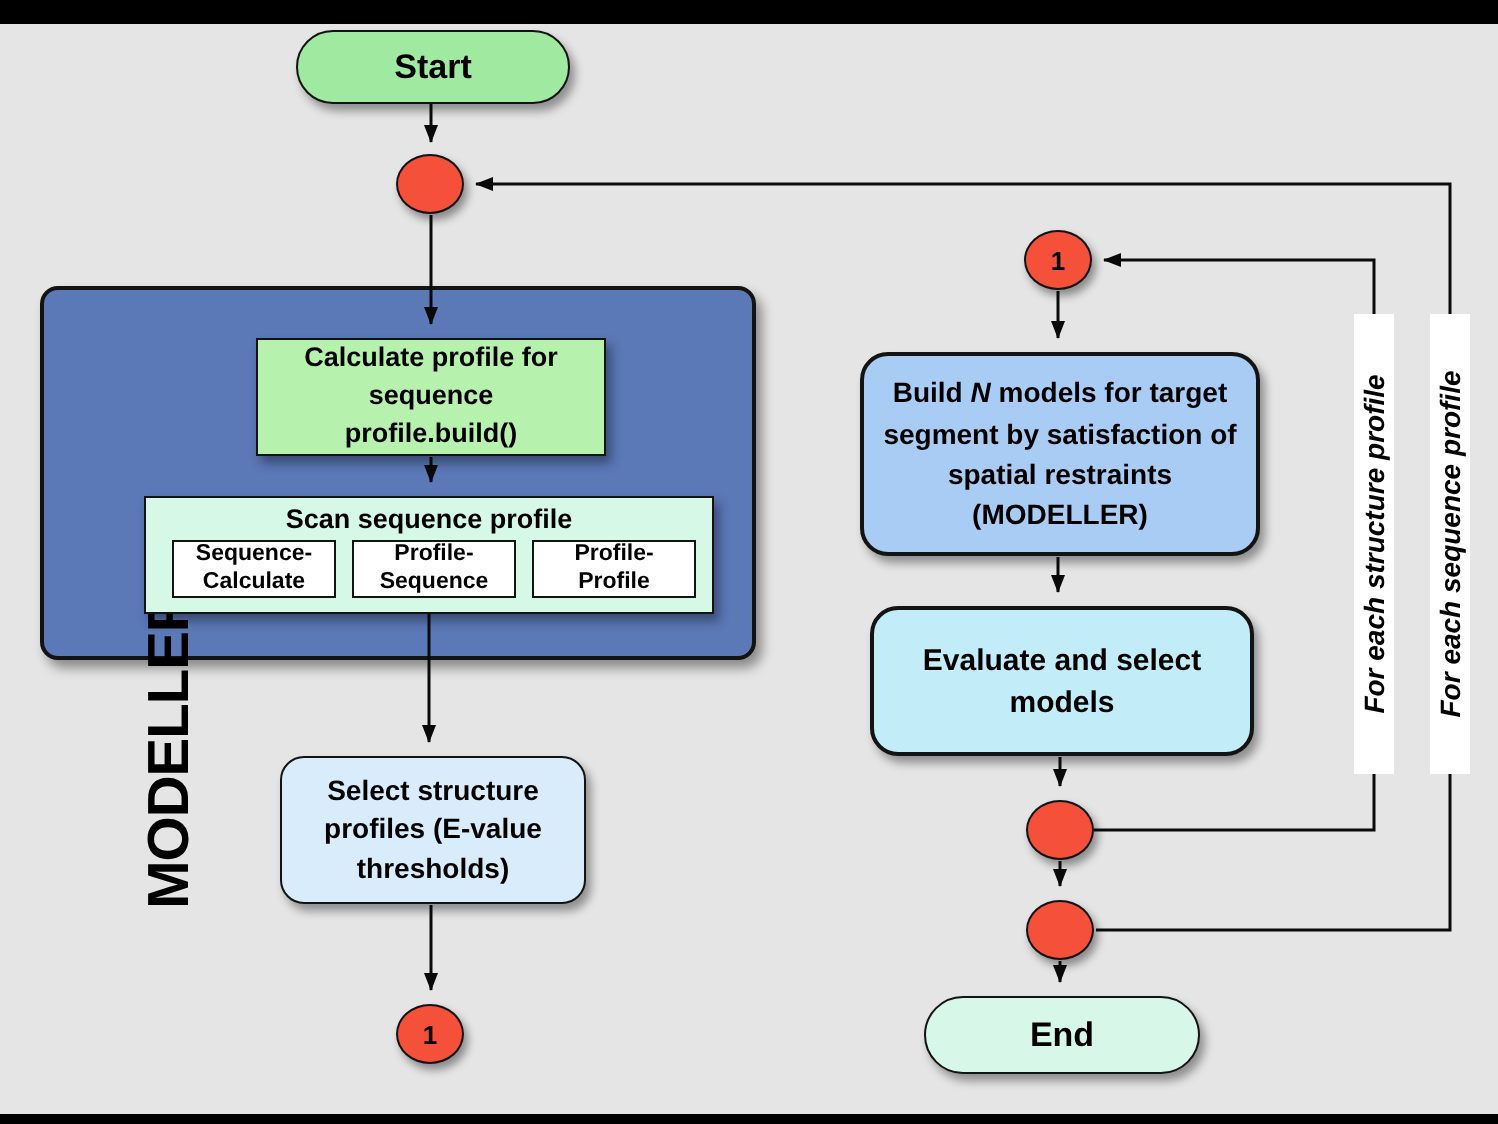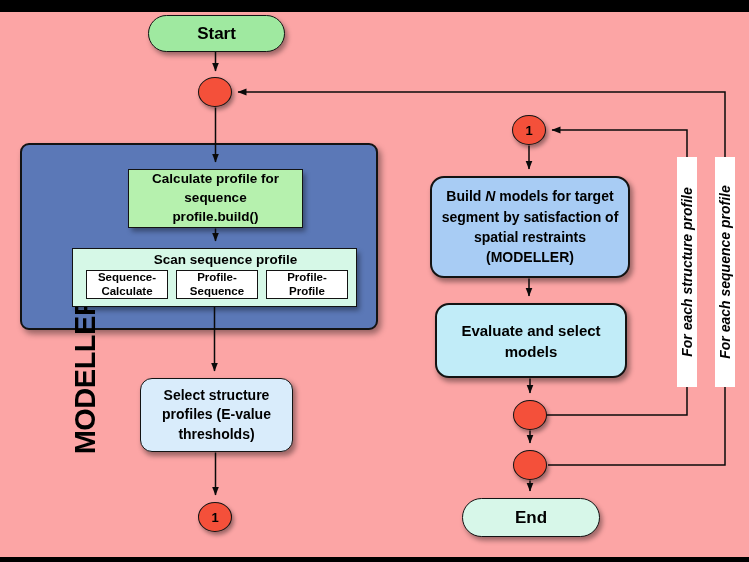--- a/index.html
+++ b/index.html
@@ -1,17 +1,17 @@
 <!DOCTYPE html>
 <html><head>
 <meta charset="utf-8">
 <style>
   html,body{margin:0;padding:0;background:#ffffff;}
   .stage{
-    position:relative;width:749px;height:562px;background:#fca5a5;overflow:hidden;
+    position:relative;width:749px;height:562px;background:#e5e5e5;overflow:hidden;
     font-family:"Liberation Sans","DejaVu Sans",sans-serif;color:#000;
   }
   .bar{position:absolute;left:0;width:749px;background:#000;}
   .bar.top{top:0;height:12px;}
   .bar.bottom{top:557px;height:5px;}
 
   .node{
     position:absolute;box-sizing:border-box;
     display:flex;align-items:center;justify-content:center;
     text-align:center;font-weight:bold;white-space:pre-line;
@@ -46,21 +46,21 @@
     transform:rotate(-90deg);position:absolute;font-weight:bold;text-align:center;
   }
   .calculate{left:128px;top:169px;width:175px;height:59px;background:#b6f1ae;
     font-size:13.5px;line-height:1.4;align-items:center;}
   .scan{
     position:absolute;left:72px;top:248px;width:285px;height:59px;
     box-sizing:border-box;background:#d6f8e7;border:1.5px solid #131313;
     box-shadow:2.5px 3.5px 5px rgba(0,0,0,.38);
   }
   .scan-title{position:absolute;left:0;top:3px;width:100%;text-align:center;
-    font-weight:bold;font-size:13.5px;padding-left:11px;}
+    font-weight:bold;font-size:13.5px;}
   .scan-item{
     position:absolute;top:21px;width:82px;height:29px;box-sizing:border-box;
     background:#ffffff;border:1.5px solid #131313;
     display:flex;align-items:center;justify-content:center;text-align:center;
     font-weight:bold;font-size:11.5px;line-height:1.2;white-space:pre-line;
   }
   .si0{left:13px;} .si1{left:103px;} .si2{left:193px;}
 
   .select{left:140px;top:378px;width:153px;height:74px;background:#d9ecfb;
     border-radius:12px;font-size:14px;line-height:1.4;justify-content:center;}

